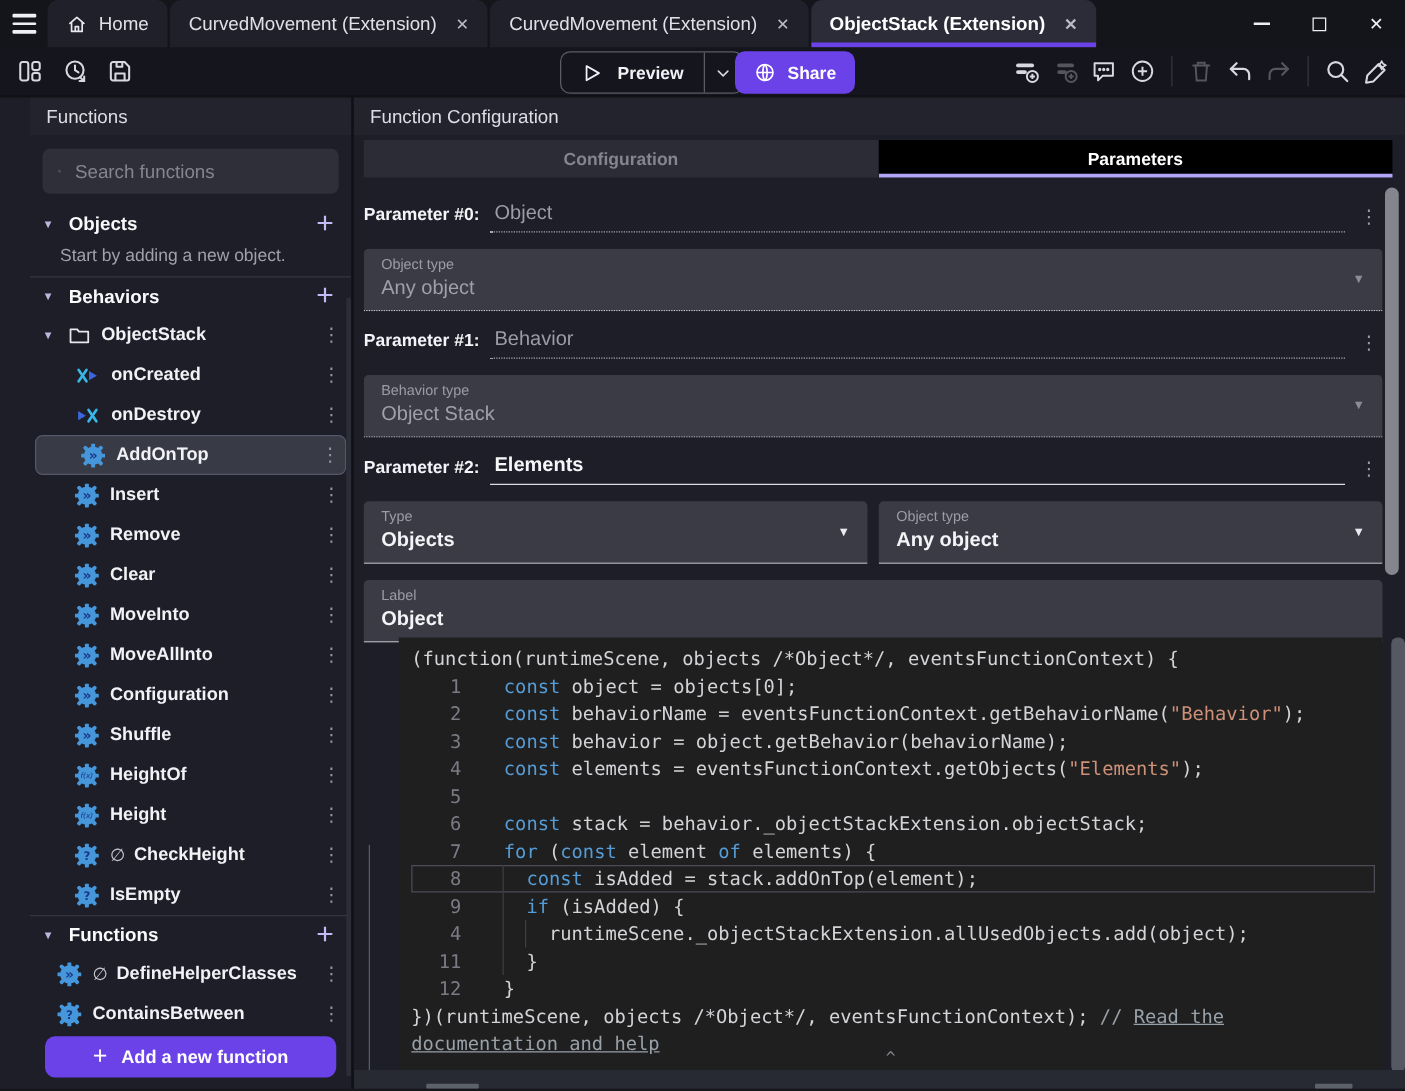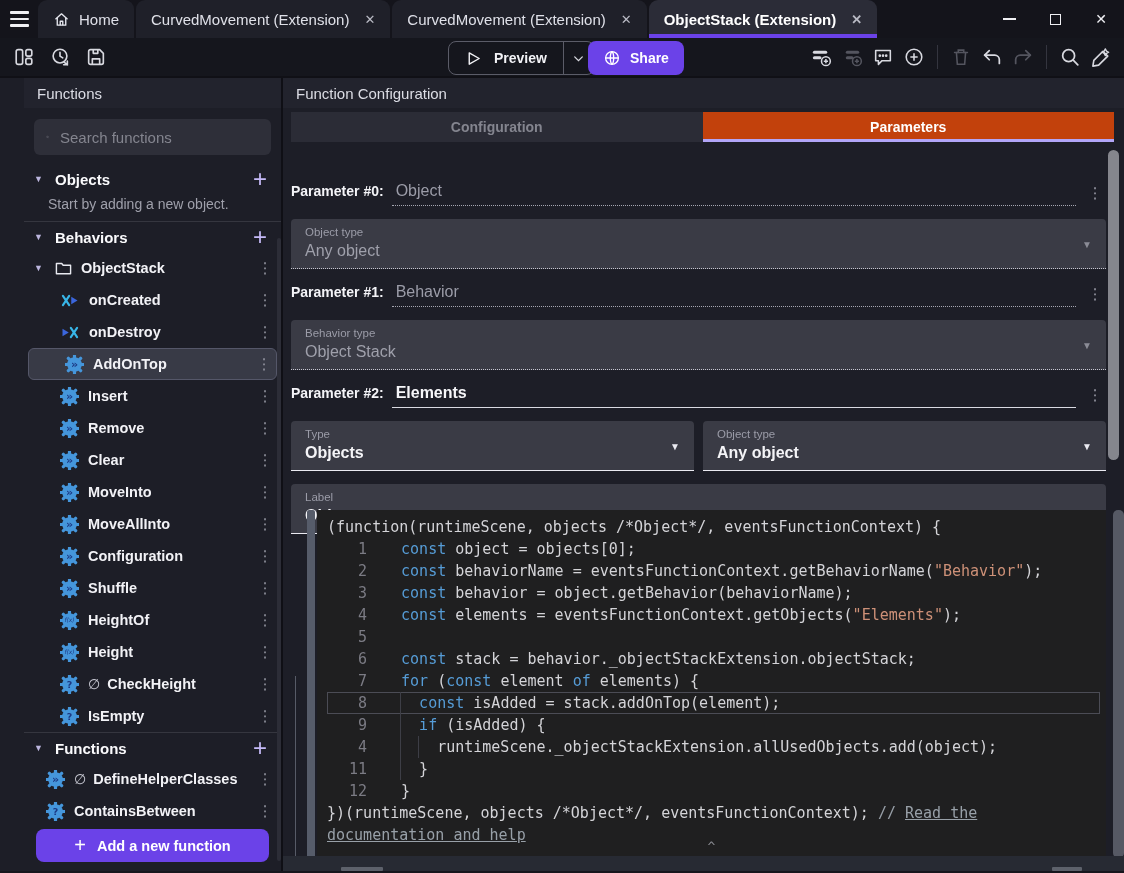--- a/index.html
+++ b/index.html
@@ -52,38 +52,38 @@
   .titem.selected { background:#383a46; border:1px solid #555769; border-radius:6px; margin:0 4px; padding-right:4px; }
   .titem .private { color:#c9cad4; font-size:14px; margin-right:-2px; }
   .titem .icon { display:flex; align-items:center; }
   .add-fn-btn { margin:8px 12px 9px; height:33px; background:#6b42e8; border-radius:8px; display:flex; align-items:center; justify-content:center; gap:11px; font-weight:bold; font-size:14.5px; color:#fff; cursor:pointer; flex:none; margin-top:auto; }
   .add-fn-btn .plus { font-size:20px; font-weight:400; }
   .side-scroll { position:absolute; right:0; top:160px; bottom:10px; width:4px; background:#2c2d37; border-radius:2px; }
   
   .main { flex:1; position:relative; background:#1d1e27; overflow:hidden; }
   .main-tabs { display:flex; margin:4px 10px 0 8px; height:30px; background:#2b2c36; }
   .mtab { flex:1; display:flex; align-items:center; justify-content:center; font-size:14px; font-weight:bold; color:#84858f; cursor:pointer; }
-  .mtab.active { background:#c2410c; color:#fff; box-shadow: inset 0 -3px 0 #b2a5f7; }
-  .params { padding:6px 18px 0 8px;margin-top:20px; }
+  .mtab.active { background:#000000; color:#fff; box-shadow: inset 0 -3px 0 #b2a5f7; }
+  .params { padding:6px 18px 0 8px; }
   .param-row { display:flex; align-items:flex-end; gap:8px; padding-top:14px; }
   .param-label { font-size:14px; font-weight:bold; color:#f4f4f8; padding-bottom:7px; white-space:nowrap; }
   .param-name { flex:1; font-size:16px; padding:0 0 5px 4px; border-bottom:1px dotted #a6a7b2; color:#9b9ca8; }
   .param-name.enabled { color:#f6f6f9; border-bottom:1px solid #d9dae2; font-weight:bold; }
   .pdots { color:#9b9ca8; font-size:15px; width:22px; text-align:center; padding-bottom:4px; cursor:pointer; }
   .select, .textfield { background:#3a3b45; border-radius:4px 4px 0 0; padding:7px 14px 8px; position:relative; margin-top:13px; border-bottom:1px dotted #c6c6d0; cursor:pointer; }
   .select.enabled, .textfield.enabled { border-bottom:1px solid #eaeaf1; }
   .flabel { font-size:11.5px; color:#9b9ca8; }
   .fvalue { font-size:16px; color:#9fa0ab; margin-top:4px; }
   .enabled .fvalue { color:#f4f4f7; font-weight:bold; }
   .sel-arrow { position:absolute; right:14px; top:50%; transform:translateY(-50%); font-size:10px; color:#8b8c96; }
   .enabled .sel-arrow { color:#eaeaf1; }
   .fields-row { display:flex; gap:9px; }
   .fields-row .select { flex:1; }
   
-  .editor-zone { position:absolute; left:24px; right:18px; top:432px; height:348px; display:flex; }
+  .editor-zone { position:absolute; left:36px; right:18px; top:432px; height:348px; display:flex;flex-direction:column; }
   .editor-strip { width:8px; background:#565c6a; border-radius:2px; margin-right:2px; flex:none; }
   .editor { flex:1; background:#1f1f20; font-family:"DejaVu Sans Mono", monospace; font-size:15px; line-height:22px; color:#d4d4d8; padding:6px 6px 0 10px; position:relative; overflow:hidden; }
   .code-raw { white-space:pre; }
   .code-line { display:flex; min-height:22px; white-space:pre; }
   .code-line.current { box-shadow: inset 0 0 0 1px #4b4c55; }
   .gutter { width:56px; padding-right:16px; text-align:right; color:#7b7b84; flex:none; }
   .lcode { white-space:pre; }
   .guide { display:inline-block; width:2ch; height:22px; border-right:1px solid #3d3e46; vertical-align:top; }
   .tok-k { color:#569cd6; }
   .tok-s { color:#ce9178; }

